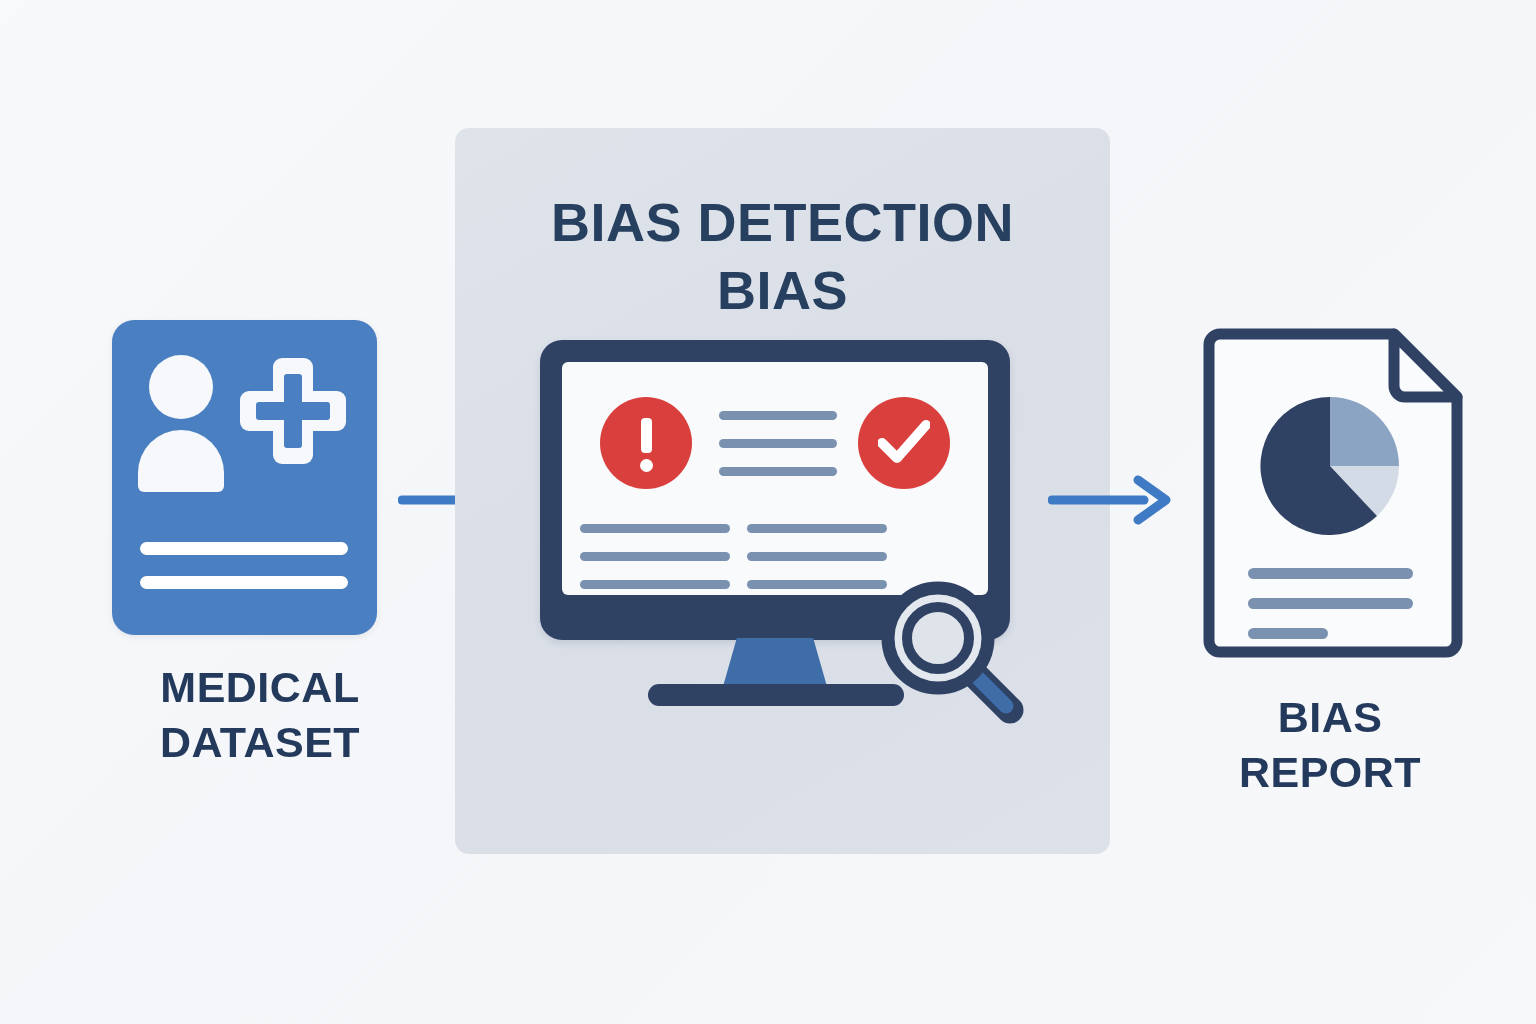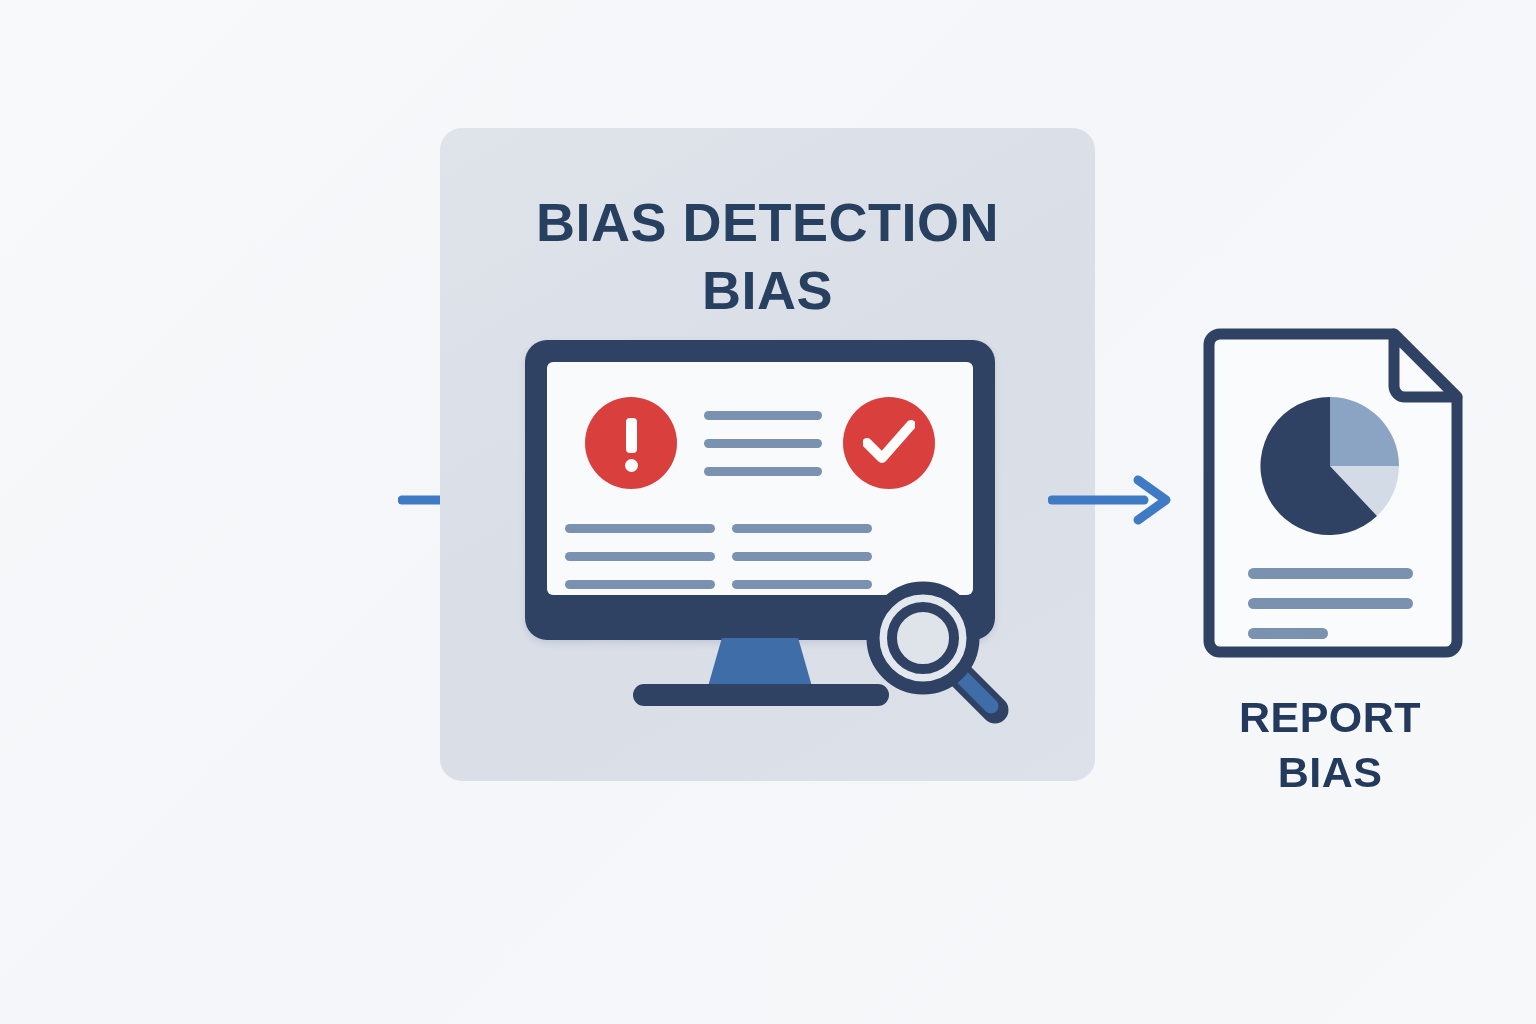--- a/index.html
+++ b/index.html
@@ -118,26 +118,26 @@
     position: absolute;
     top: 470px;
     height: 60px;
   }
   #arrow-left { left: 398px; width: 120px; }
   #arrow-right { left: 1048px; width: 130px; }
 
   
   #tool-panel {
     position: absolute;
-    left: 440px;
+    left: 455px;
     top: 128px;
     width: 655px;
-    height: 653px;
+    height: 726px;
     background: linear-gradient(150deg, #dfe3ea 0%, #d9dee7 55%, #dde1e9 100%);
-    border-radius: 22px;
+    border-radius: 14px;
   }
   #tool-title {
     position: absolute;
     left: 40px;
     top: 60px;
     width: 575px;
     text-align: center;
     color: #27405f;
     font-size: 54px;
     font-weight: bold;
@@ -264,20 +264,42 @@
     font-weight: bold;
     line-height: 1.28;
     letter-spacing: 0.5px;
   }
 </style>
 </head>
 <body>
 
 <div id="stage">
 
+  <div id="dataset-node">
+
+    <div id="dataset-card">
+      <div id="dataset-person-head"></div>
+      <div id="dataset-person-body"></div>
+
+      <div id="dataset-cross-outer">
+        <div class="cross-bar-h"></div>
+        <div class="cross-bar-v"></div>
+        <div class="cross-inner-h"></div>
+        <div class="cross-inner-v"></div>
+      </div>
+
+      <div class="dataset-line" id="dataset-line-1"></div>
+      <div class="dataset-line" id="dataset-line-2"></div>
+    </div>
+
+    <div id="dataset-label">
+      <div>MEDICAL</div>
+      <div>DATASET</div>
+    </div>
+  </div>
 
   <svg class="arrow" id="arrow-left" viewBox="0 0 120 60">
     <line x1="4" y1="30" x2="88" y2="30" stroke="#3f7ac4" stroke-width="9" stroke-linecap="round"></line>
     <polyline points="82,10 108,30 82,50" fill="none" stroke="#3f7ac4" stroke-width="9" stroke-linecap="round" stroke-linejoin="round"></polyline>
   </svg>
 
   <div id="tool-panel">
 
     <div id="tool-title">
       <div>BIAS DETECTION</div>
@@ -348,18 +370,18 @@
 
         <path d="M132,138 L179,188 A69,69 0 1 1 132,69 Z" fill="#2f4264"></path>
       </g>
 
       <rect x="50" y="240" width="165" height="11" rx="5.5" fill="#7a92b0"></rect>
       <rect x="50" y="270" width="165" height="11" rx="5.5" fill="#7a92b0"></rect>
       <rect x="50" y="300" width="80" height="11" rx="5.5" fill="#7a92b0"></rect>
     </svg>
 
     <div id="report-label">
+      <div>BIAS</div>
       <div>REPORT</div>
-      <div>BIAS</div>
     </div>
   </div>
 
 </div>
 
 </body></html>

